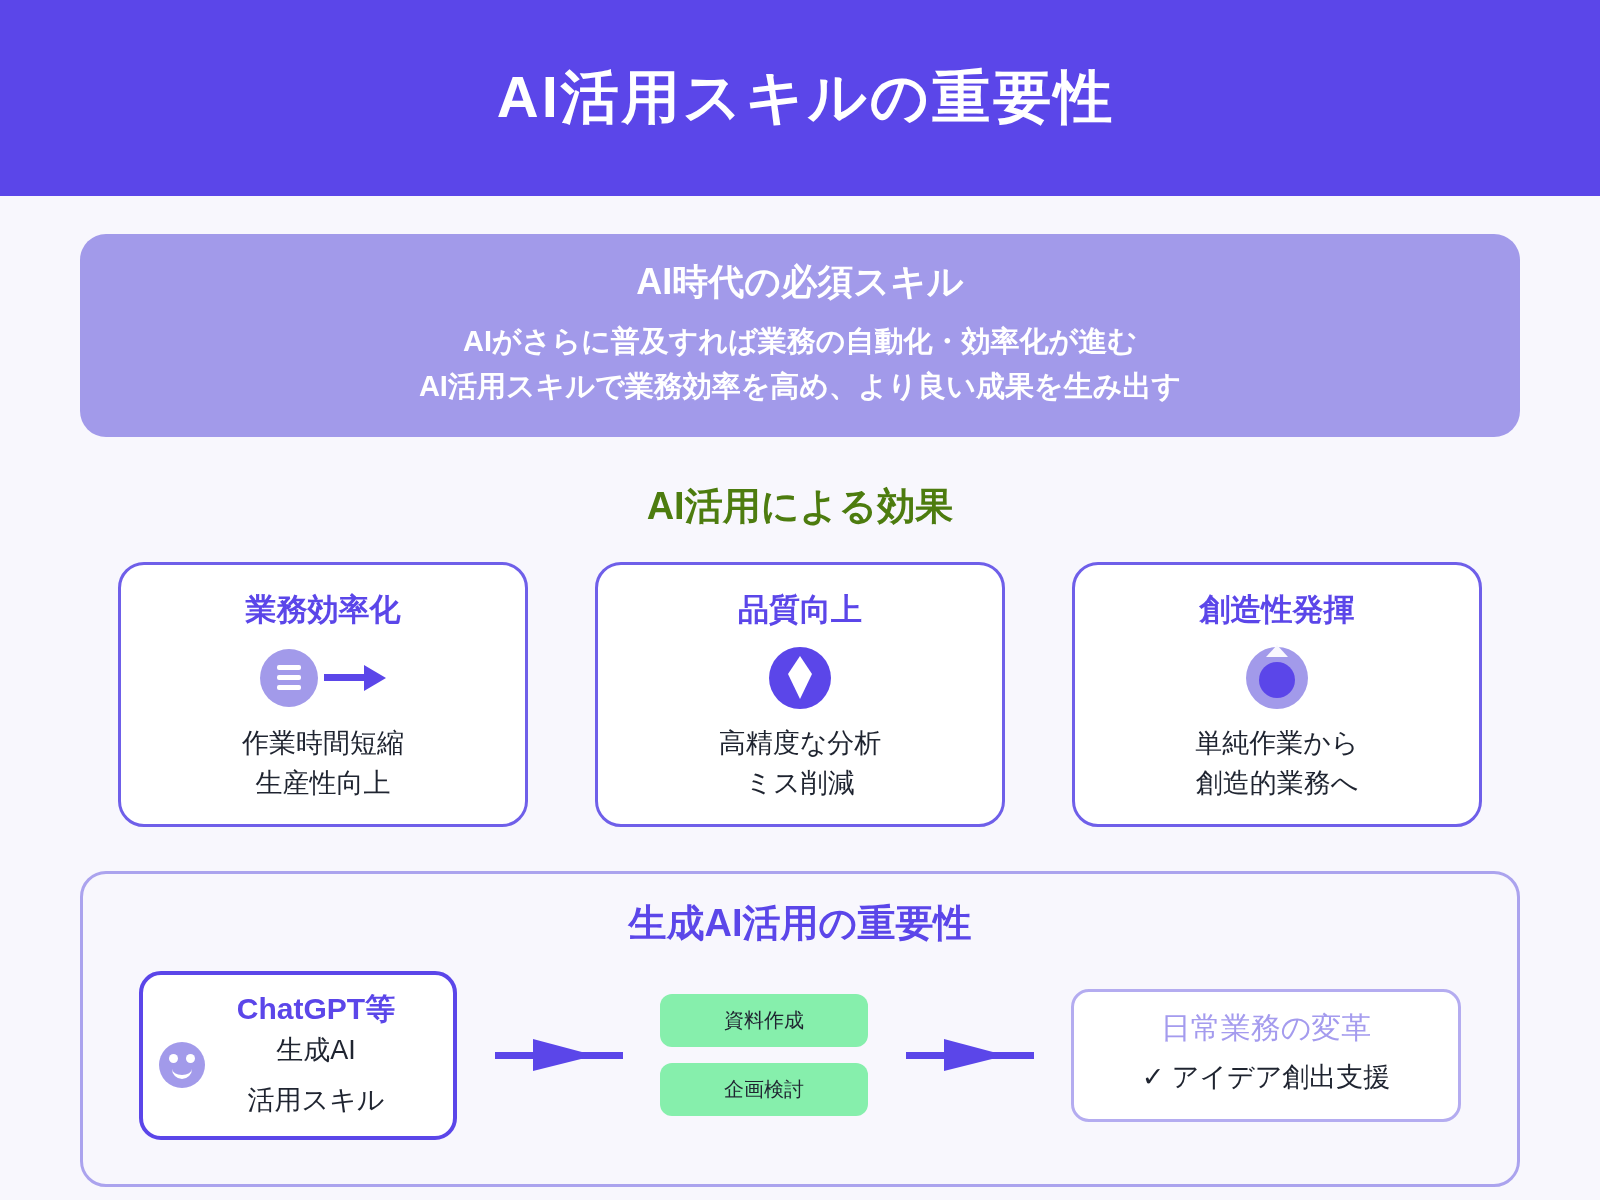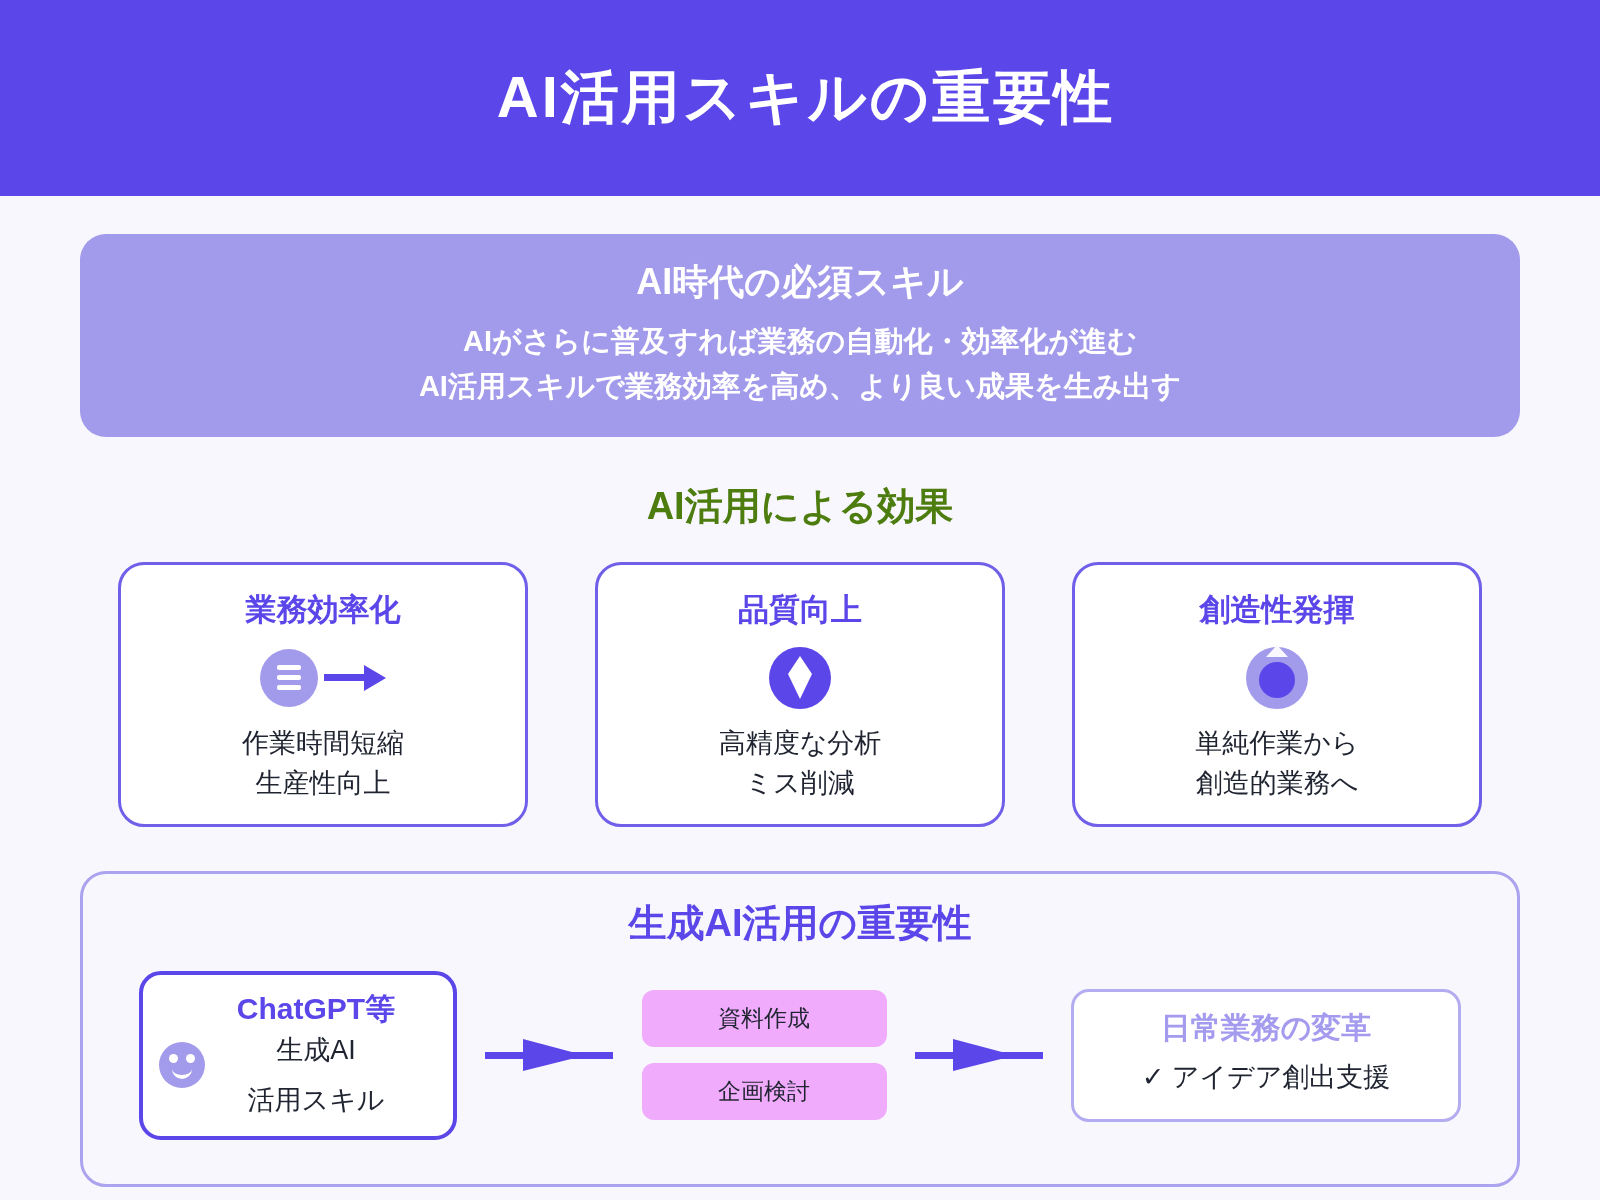--- a/index.html
+++ b/index.html
@@ -101,29 +101,29 @@
   .smiley-sm .eye.l { left:10px; } .smiley-sm .eye.r { right:10px; }
   .smiley-sm .mouth {
     position:absolute; left:50%; transform:translateX(-50%); bottom:9px;
     width:20px; height:9px; border-bottom:4px solid #ffffff; border-radius:0 0 10px 10px;
   }
 
   .flow-arrow svg { display:block; }
 
   .tasks { display:flex; flex-direction:column; gap:16px; }
   .task-chip {
-    width:245px; background:#f0abfc; border-radius:12px;
-    padding:13px 0; text-align:center; font-size:23px; color:#1f2430;
+    width:208px; background:#86efac; border-radius:12px;
+    padding:13px 0; text-align:center; font-size:20px; color:#1f2430;
   }
 
   .result-box {
     width:352px; background:#ffffff; border:3px solid #b4acf0; border-radius:18px;
     padding:16px 16px 20px; text-align:center;
   }
-  .result-title { font-size:30px; font-weight:bold; color:#a49bee; margin-bottom:8px; }
+  .result-title { font-size:30px; font-weight:normal; color:#a49bee; margin-bottom:8px; }
   .result-item { font-size:27px; line-height:1.55; color:#1f2430; }
 </style>
 </head>
 <body>
 
 <div class="header">
   <div class="header-title">AI活用スキルの重要性</div>
 </div>
 
 <div class="intro">

